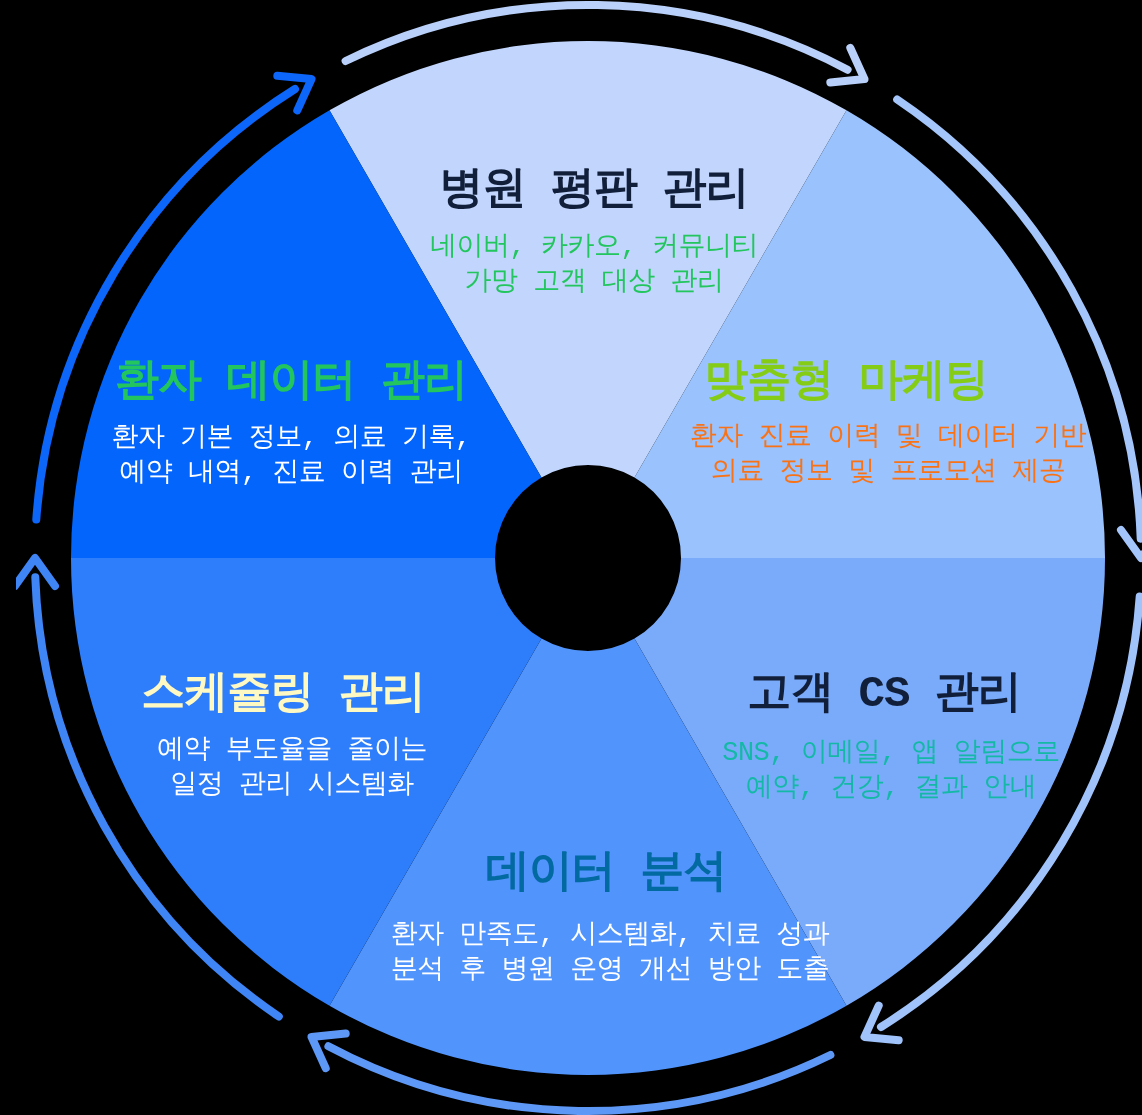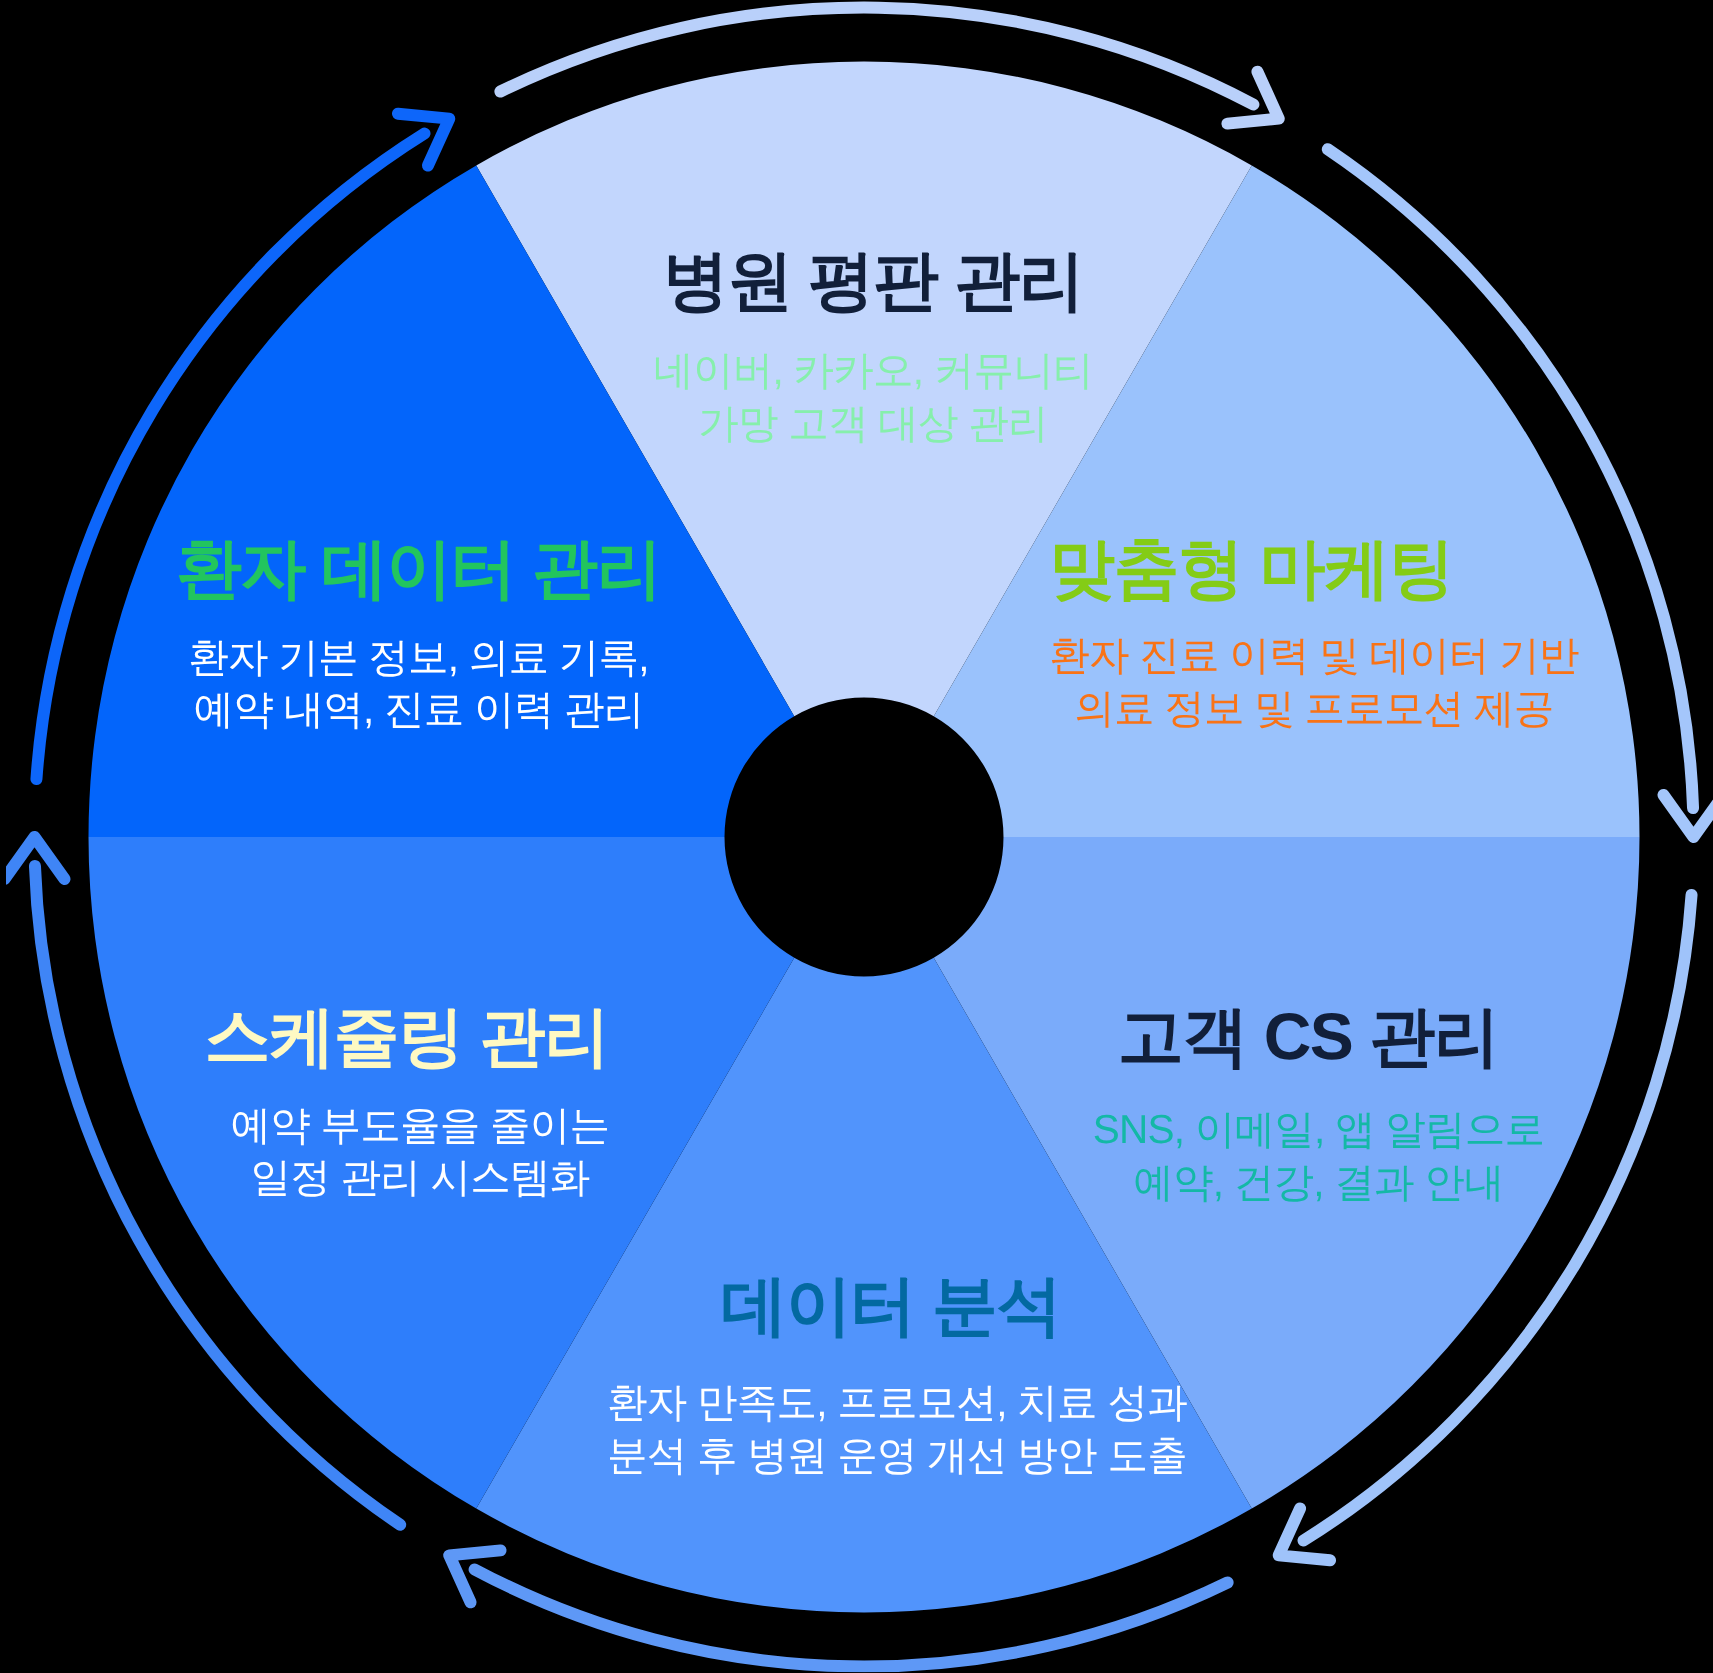--- a/index.html
+++ b/index.html
@@ -3,21 +3,21 @@
 <meta charset="utf-8">
 <style>
   html,body{margin:0;padding:0;}
   body{
     width:1142px;height:1115px;
     background:#000;
     overflow:hidden;
     position:relative;
     font-family:"Liberation Sans","DejaVu Sans",sans-serif;
   }
-  #stage{position:absolute;left:4px;top:0;width:920px;height:1115px;}
+  #stage{position:absolute;left:16px;top:0;width:920px;height:1115px;font-family:Liberation Mono, monospace;}
   #wheel{position:absolute;left:0;top:0;}
   .seg-title{
     position:absolute;
     transform:translateX(-50%);
     white-space:nowrap;
     font-size:44px;
     font-weight:800;
     letter-spacing:-1px;
     text-align:center;
   }
@@ -57,40 +57,40 @@
       <path d="M862.7,1005.6 L848.5,1036.9 L882.7,1040.2" fill="none" stroke="#9fc3fa" stroke-width="8" stroke-linecap="round" stroke-linejoin="round"></path>
       <path d="M814.4,1055.0 A553,553 0 0 1 312.4,1046.3" fill="none" stroke="#5e98f6" stroke-width="8" stroke-linecap="round"></path>
       <path d="M329.7,1033.6 L295.5,1036.9 L309.7,1068.2" fill="none" stroke="#5e98f6" stroke-width="8" stroke-linecap="round" stroke-linejoin="round"></path>
       <path d="M262.8,1016.5 A553,553 0 0 1 19.3,577.3" fill="none" stroke="#3f85f6" stroke-width="8" stroke-linecap="round"></path>
       <path d="M39.0,586.0 L19.0,558.0 L-1.0,586.0" fill="none" stroke="#3f85f6" stroke-width="8" stroke-linecap="round" stroke-linejoin="round"></path>
       <path d="M20.3,519.4 A553,553 0 0 1 279.0,89.0" fill="none" stroke="#0d66fa" stroke-width="8" stroke-linecap="round"></path>
       <path d="M281.3,110.4 L295.5,79.1 L261.3,75.8" fill="none" stroke="#0d66fa" stroke-width="8" stroke-linecap="round" stroke-linejoin="round"></path>
     </svg>
 
   <div class="seg-title t0" style="color: rgb(17, 31, 58);">병원 평판 관리</div>
-  <div class="seg-desc d0" style="color: #86efac;">
+  <div class="seg-desc d0" style="color: #22c55e;">
     <div>네이버, 카카오, 커뮤니티</div>
     <div>가망 고객 대상 관리</div>
   </div>
 
   <div class="seg-title t1" style="color: #84cc16;">맞춤형 마케팅</div>
   <div class="seg-desc d1" style="color: #f97316;">
     <div>환자 진료 이력 및 데이터 기반</div>
     <div>의료 정보 및 프로모션 제공</div>
   </div>
 
   <div class="seg-title t2" style="color: rgb(17, 31, 58);">고객 CS 관리</div>
   <div class="seg-desc d2" style="color: #14b8a6;">
     <div>SNS, 이메일, 앱 알림으로</div>
     <div>예약, 건강, 결과 안내</div>
   </div>
 
   <div class="seg-title t3" style="color: #0369a1;">데이터 분석</div>
   <div class="seg-desc d3" style="color: rgb(255, 255, 255);">
-    <div>환자 만족도, 프로모션, 치료 성과</div>
+    <div>환자 만족도, 시스템화, 치료 성과</div>
     <div>분석 후 병원 운영 개선 방안 도출</div>
   </div>
 
   <div class="seg-title t4" style="color: #fef9c3;">스케쥴링 관리</div>
   <div class="seg-desc d4" style="color: rgb(255, 255, 255);">
     <div>예약 부도율을 줄이는</div>
     <div>일정 관리 시스템화</div>
   </div>
 
   <div class="seg-title t5" style="color: #22c55e;">환자 데이터 관리</div>

